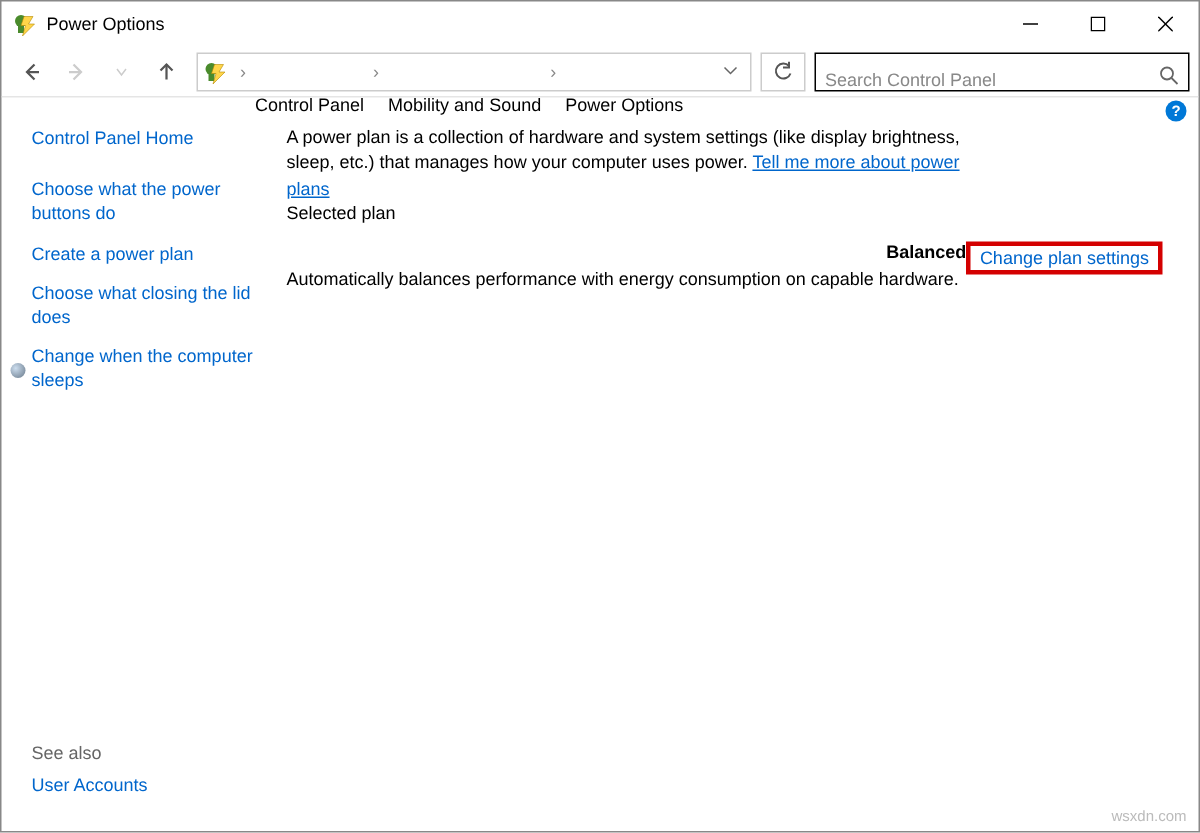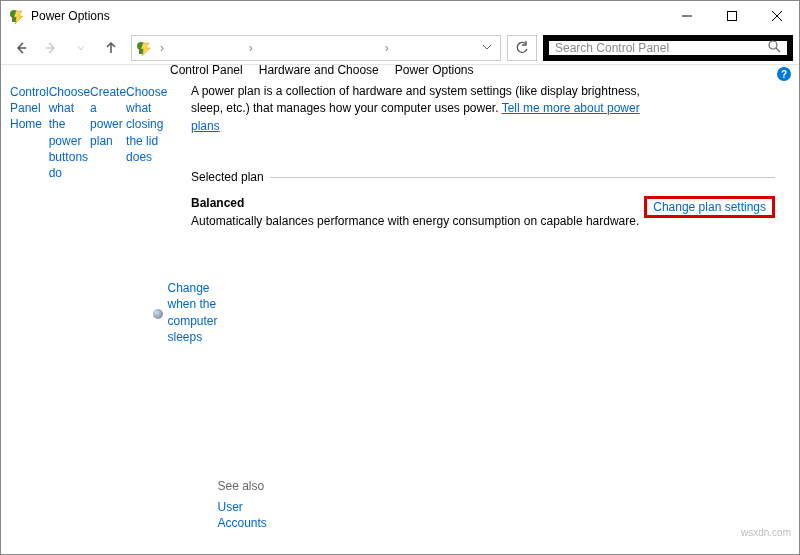--- a/index.html
+++ b/index.html
@@ -13,52 +13,52 @@
 
     .toolbar { display: flex; align-items: center; height: 34px; padding: 2px 6px; gap: 2px; border-bottom: 1px solid #e5e5e5; }
     .nav-btn { width: 28px; height: 28px; display: flex; align-items: center; justify-content: center; color: #555; }
     .nav-btn.disabled { color: #bbb; }
     .address { flex: 1; display: flex; align-items: center; height: 26px; border: 1px solid #ccc; background: #fff; padding: 0 4px; margin: 0 4px; }
     .address .plug-icon { width: 16px; height: 16px; margin-right: 6px; display: inline-flex; }
     .crumb { color: #000; padding: 2px 4px; margin-top: 44px; }
     .crumb-sep { color: #888; padding: 0 2px; }
     .addr-drop { margin-left: auto; color: #666; padding: 0 4px; }
     .refresh { width: 30px; height: 26px; display: flex; align-items: center; justify-content: center; border: 1px solid #ccc; margin-right: 4px; color: #555; }
-    .search { flex: 0 0 250px; height: 26px; border: 6px solid #000000; display: flex; align-items: center; padding: 0 6px; color: #888; }
+    .search { flex: 0 0 250px; height: 26px; border: 1px solid #000000; display: flex; align-items: flex-end; padding: 0 6px; color: #888; }
     .search input { border: none; outline: none; font-size: 12px; flex: 1; color: #000; }
     .search input::placeholder { color: #888; }
     .search .mag { color: #666; }
 
     .help-icon { position: absolute; top: 66px; right: 8px; width: 14px; height: 14px; border-radius: 50%; background: #0078d7; color: #fff; font-size: 10px; font-weight: bold; display: flex; align-items: center; justify-content: center; }
 
     .body { display: flex; height: calc(100% - 64px); }
-    .sidebar { width: 180px; padding: 14px 8px 8px 9px; display: flex; }
+    .sidebar { width: 180px; padding: 14px 8px 8px 20px; display: flex; flex-direction: column; }
     .sidebar a { color: #0066cc; text-decoration: none; display: block; margin: 5px 0; line-height: 1.35; }
     .sidebar .active-row { display: flex; align-items: center; margin: 5px 0 5px -14px; }
     .sidebar .bullet { width: 10px; height: 10px; border-radius: 50%; background: radial-gradient(circle at 35% 35%, #cde, #678); margin: 3px 4px 0 0; flex: 0 0 10px; }
     .see-also { margin-top: auto; margin-bottom: 10px; }
     .see-also .heading { color: #666; margin: 6px 0; }
 
     .main { flex: 1; padding: 18px 24px 10px 10px; }
     .main h1 { color: #003399; font-size: 16px; font-weight: 400; margin-bottom: 8px; }
     .main p.desc { font-size: 12px; color: #000; line-height: 1.45; max-width: 480px; }
     .main p.desc a { color: #0066cc; text-decoration: underline; }
 
-    .fieldset-label { display: flex; align-items: center; margin-top: 35px; margin-bottom: 12px; }
+    .fieldset-label { display: flex; align-items: flex-start; margin-top: 0; margin-bottom: 12px; flex-direction: column; }
     .fieldset-label .lbl { font-size: 12px; color: #000; margin-right: 6px; white-space: nowrap; }
     .fieldset-label .line { flex: 1; height: 1px; background: #ccc; }
 
     .plan-row { display: flex; align-items: flex-start; }
     .plan-left { flex: 1; }
-    .plan-name { font-weight: bold; margin-bottom: 4px; }
+    .plan-name { font-weight: bold; margin-bottom: 4px; text-align: right; }
     .plan-desc { color: #000000; }
     .change-link { color: #0066cc; text-decoration: none; padding: 2px 4px; margin-top: 12px; }
     .change-box { border: 3px solid #d40000; padding: 1px 2px; }
 
-    .watermark { position: absolute; bottom: 16px; right: 8px; font-size: 10px; color: #bbb; }
+    .watermark { position: absolute; bottom: 4px; right: 8px; font-size: 10px; color: #bbb; }
   </style>
 </head>
 <body>
 
 <div class="titlebar">
   <span class="app-icon">
     <svg viewBox="0 0 16 16">
         <circle cx="5" cy="6" r="4" fill="#4a8b2c"></circle>
         <rect x="3" y="8" width="4" height="6" fill="#4a8b2c"></rect>
         <path d="M7 3 L13 3 L10 8 L14 8 L6 16 L8 9 L5 9 Z" fill="#ffd54a" stroke="#b58a00" stroke-width="0.4"></path>
@@ -113,21 +113,21 @@
     <span class="plug-icon">
       <svg viewBox="0 0 16 16">
           <circle cx="5" cy="6" r="4" fill="#4a8b2c"></circle>
           <rect x="3" y="8" width="4" height="6" fill="#4a8b2c"></rect>
           <path d="M7 3 L13 3 L10 8 L14 8 L6 16 L8 9 L5 9 Z" fill="#ffd54a" stroke="#b58a00" stroke-width="0.4"></path>
         </svg>
     </span>
     <span class="crumb-sep">›</span>
     <span class="crumb">Control Panel</span>
     <span class="crumb-sep">›</span>
-    <span class="crumb">Hardware and Choose</span>
+    <span class="crumb">Mobility and Sound</span>
     <span class="crumb-sep">›</span>
     <span class="crumb">Power Options</span>
     <span class="addr-drop">
       <svg width="10" height="10" viewBox="0 0 10 10">
           <path d="M1 3 L5 7 L9 3" fill="none" stroke="#666" stroke-width="1"></path>
         </svg>
     </span>
   </div>
   <div class="refresh">
     <svg width="14" height="14" viewBox="0 0 14 14">

